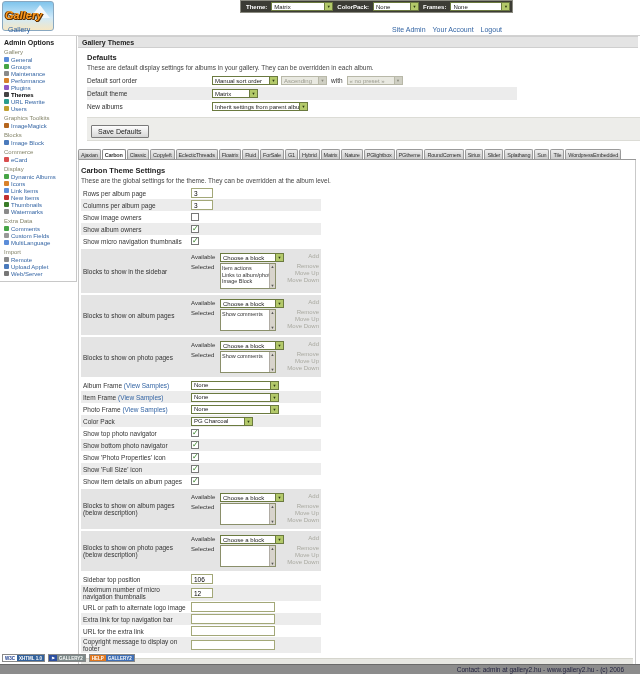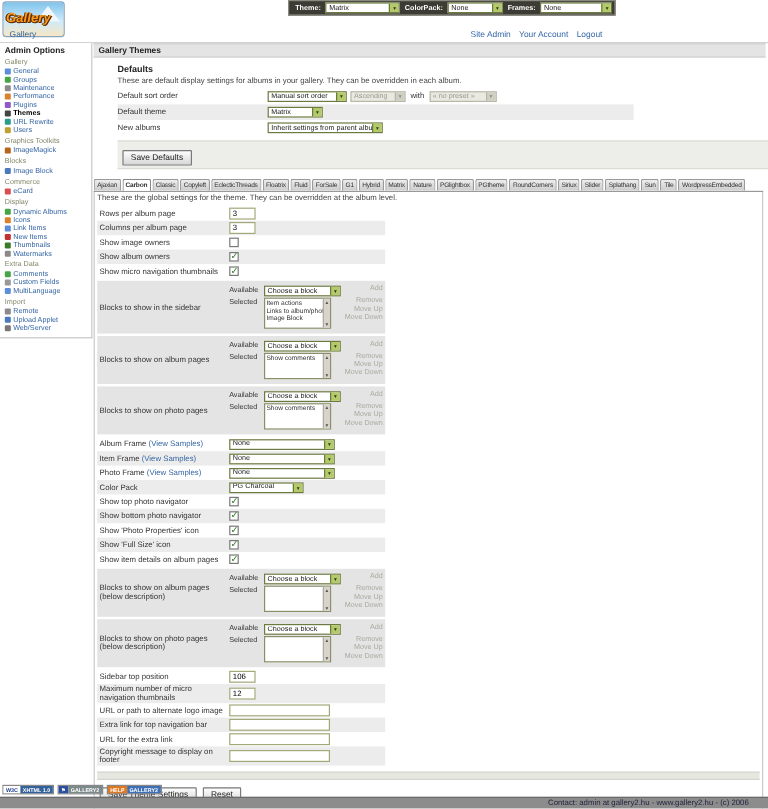--- a/index.html
+++ b/index.html
@@ -35,21 +35,21 @@
   .group-title { color: #85856a; margin: 3px 0 1px; white-space: nowrap; }
   .side-item { display: flex; align-items: center; gap: 2px; height: 7px; color: #3465a4; white-space: nowrap; cursor: pointer; }
   .side-item .sq { width: 5px; height: 5px; border-radius: 1px; flex: none; }
   .side-item.current { color: #000; font-weight: bold; }
 
   
   .content { position: absolute; left: 78px; top: 36px; width: 560px; }
   .section-title { background: #e4e4e4; border-top: 1px solid #cfcfcf; border-bottom: 1px solid #cfcfcf; font-weight: bold; font-size: 7px; height: 12px; line-height: 12px; padding-left: 4px; color: #222; }
   .h4 { font-size: 7.5px; font-weight: bold; color: #222; margin: 4px 0 2px; }
   .desc { font-size: 6.5px; color: #444; margin: 0 0 3px; }
-  .defaults { padding: 1px 0 0 20px; }
+  .defaults { padding: 1px 0 0 9px; }
   .drow { display: flex; align-items: center; height: 13px; font-size: 6.5px; gap: 3px; width: 430px; }
   .drow.alt { background: #ececec; }
   .drow .dlabel { width: 122px; flex: none; }
   .withtxt { padding: 0 1px; }
   .btn { display: inline-block; font-size: 7px; font-family: inherit; border: 1px solid #7a7a7a; border-radius: 1px; background: linear-gradient(180deg, #fdfdfd, #d7d7d7); padding: 2px 6px; color: #222; cursor: pointer; }
   .band { background: #ededea; border-top: 1px solid #dcdcd6; border-bottom: 1px solid #dcdcd6; padding: 2px 4px; margin-top: 4px; width: 558px; }
 
   
   .tabs { display: flex; align-items: flex-end; height: 12px; margin-top: 7px; border-bottom: 1px solid #999; overflow: hidden; white-space: nowrap; width: 558px; }
   .tab { flex: none; font-size: 5.5px; letter-spacing: -0.2px; padding: 2px 2px 1px; background: linear-gradient(180deg, #ededed, #cccccc); border: 1px solid #9a9a9a; border-bottom: none; margin-right: 1px; border-radius: 2px 2px 0 0; color: #333; cursor: pointer; }
@@ -285,20 +285,21 @@
         <span class="tab">RoundCorners</span>
         <span class="tab">Siriux</span>
         <span class="tab">Slider</span>
         <span class="tab">Splathang</span>
         <span class="tab">Sun</span>
         <span class="tab">Tile</span>
         <span class="tab">WordpressEmbedded</span>
       </div>
 
     <div class="settings-wrap">
+      <div class="h4">Carbon Theme Settings</div>
       <div class="desc">These are the global settings for the theme. They can be overridden at the album level.</div>
       <div id="settings-rows">
           <div class="srow">
             <div class="slabel"><span>Rows per album page</span></div>
             <input class="tinput" type="text" value="3" style="width: 22px;">
           </div>
           <div class="srow alt">
             <div class="slabel"><span>Columns per album page</span></div>
             <input class="tinput" type="text" value="3" style="width: 22px;">
           </div>

